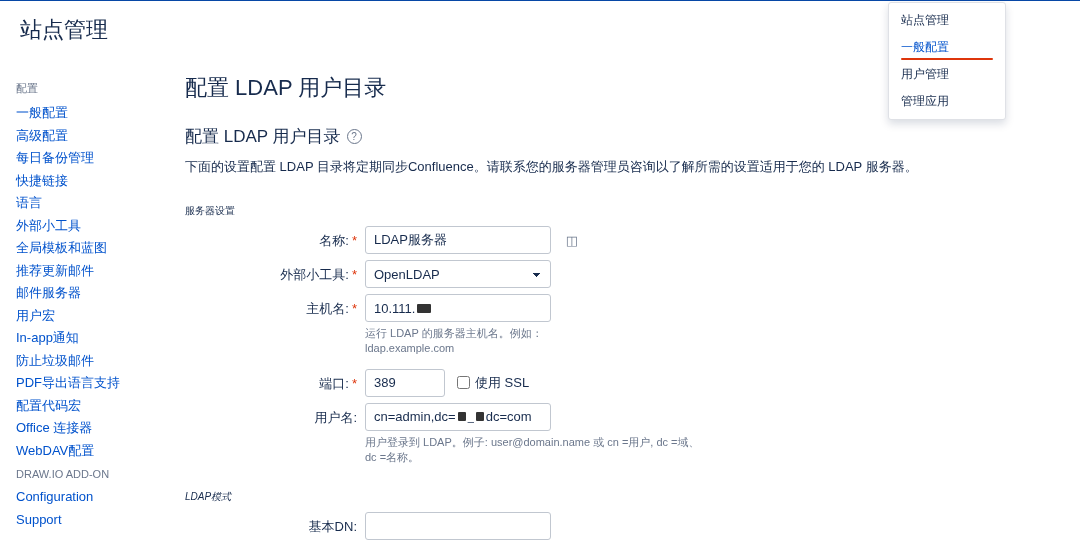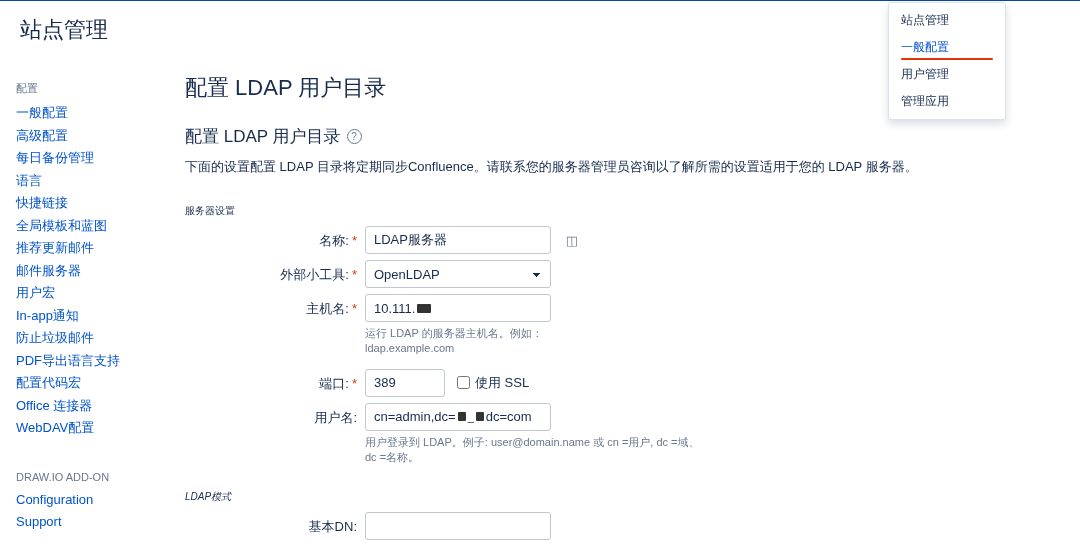--- a/index.html
+++ b/index.html
@@ -45,33 +45,34 @@
 <div class="header">
   <h1>站点管理</h1>
 </div>
 
 <div class="container">
   <div class="sidebar">
     <div class="side-group-title">配置</div>
     <a class="side-link">一般配置</a>
     <a class="side-link">高级配置</a>
     <a class="side-link">每日备份管理</a>
+    <a class="side-link">快捷链接</a>
     <a class="side-link">语言</a>
-    <a class="side-link">快捷链接</a>
+    <a class="side-link">外部小工具</a>
     <a class="side-link">全局模板和蓝图</a>
     <a class="side-link">推荐更新邮件</a>
     <a class="side-link">邮件服务器</a>
     <a class="side-link">用户宏</a>
     <a class="side-link">In-app通知</a>
     <a class="side-link">防止垃圾邮件</a>
     <a class="side-link">PDF导出语言支持</a>
     <a class="side-link">配置代码宏</a>
     <a class="side-link">Office 连接器</a>
     <a class="side-link">WebDAV配置</a>
-    <div class="side-group-title" style="margin-top:31px;">DRAW.IO ADD-ON</div>
+    <div class="side-group-title" style="margin-top:6px;">DRAW.IO ADD-ON</div>
     <a class="side-link">Configuration</a>
     <a class="side-link">Support</a>
   </div>
 
   <div class="main">
     <h2 class="page-title">配置 LDAP 用户目录</h2>
     <div class="section-title">
       <span>配置 LDAP 用户目录</span>
       <span class="help-icon">?</span>
     </div>

